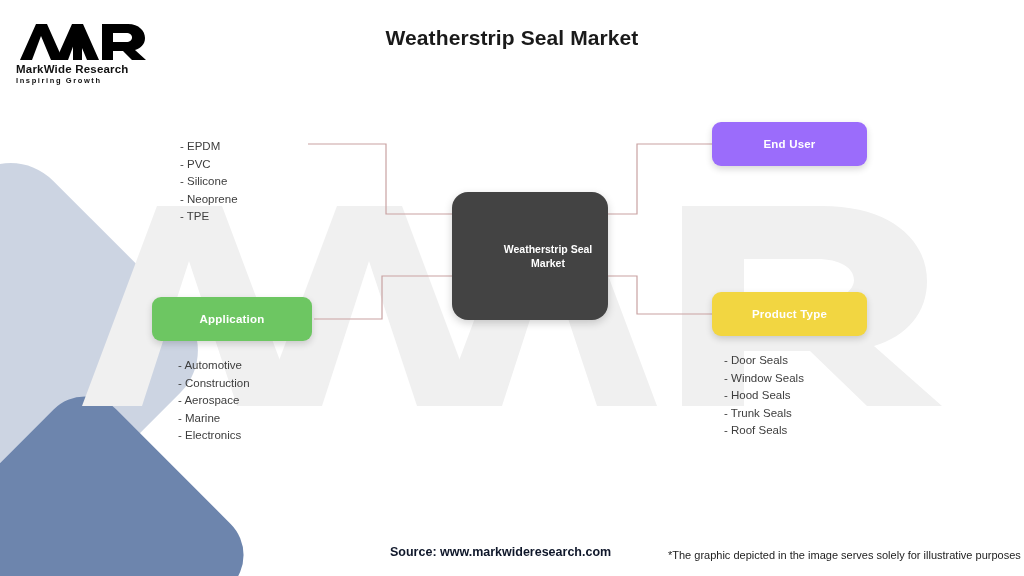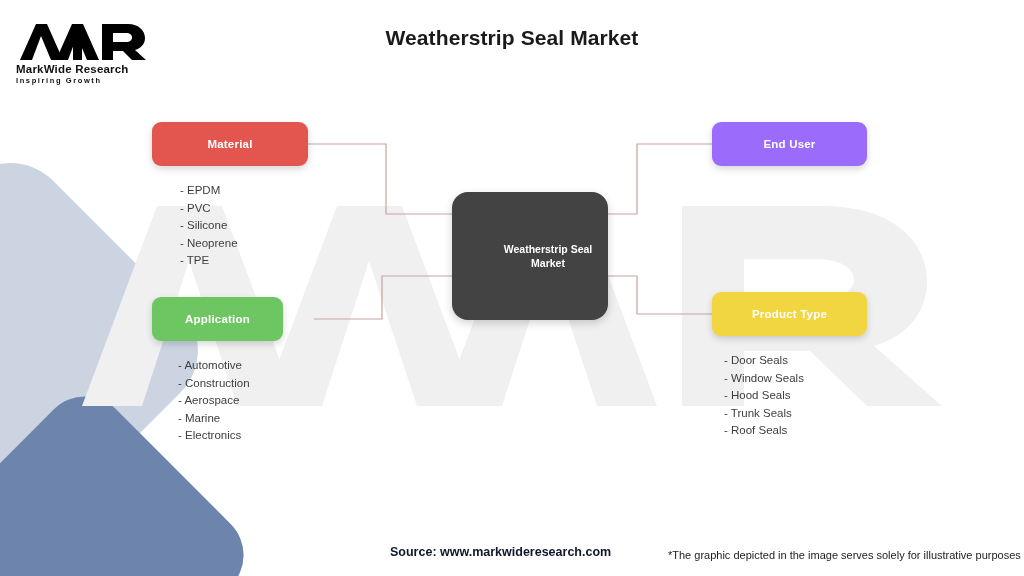--- a/index.html
+++ b/index.html
@@ -153,21 +153,21 @@
     line-height: 17.5px;
     white-space: nowrap;
   }
 
   
   #cat-material   { left: 152px; top: 122px; }
   #cat-material .cat-pill { width: 156px; }
   #cat-material .cat-list { margin-left: 28px; }
 
   #cat-application { left: 152px; top: 297px; }
-  #cat-application .cat-pill { width: 131px; }
+  #cat-application .cat-pill { width: 160px; }
   #cat-application .cat-list { margin-left: 26px; }
 
   #cat-enduser    { left: 712px; top: 122px; }
   #cat-enduser .cat-pill { width: 155px; }
   #cat-enduser .cat-list { margin-left: 28px; }
 
   #cat-producttype { left: 712px; top: 292px; }
   #cat-producttype .cat-pill { width: 155px; }
   #cat-producttype .cat-list { margin-left: 12px; }
 
@@ -237,23 +237,20 @@
   </svg>
 
   <div class="center-node">
     <div class="center-node-label">
       <span>Weatherstrip Seal</span><br>
       <span>Market</span>
     </div>
   </div>
 
   <div class="cat" id="cat-material">
-    <div class="cat-pill" style="background:#e2564f">
-      <span class="cat-pill-label">Material</span>
-    </div>
     <ul class="cat-list">
       <li>- EPDM</li>
       <li>- PVC</li>
       <li>- Silicone</li>
       <li>- Neoprene</li>
       <li>- TPE</li>
     </ul>
   </div>
 
   <div class="cat" id="cat-application">

